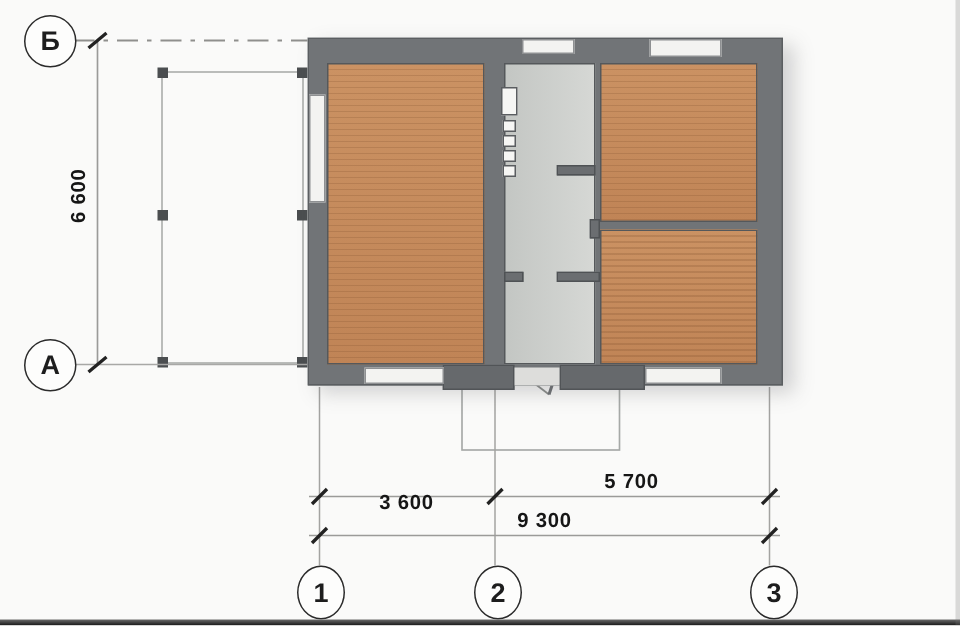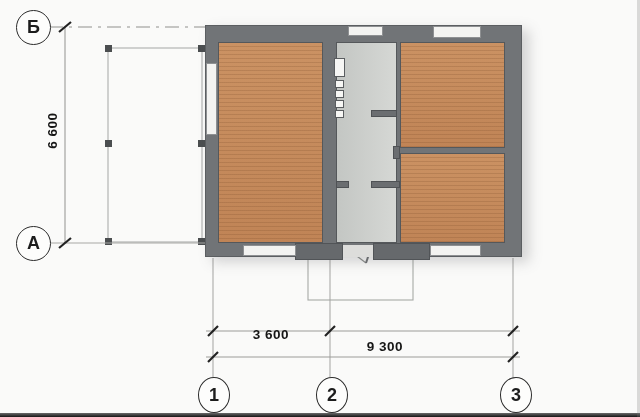--- a/index.html
+++ b/index.html
@@ -57,21 +57,21 @@
   #bub-1{left:198px;top:377px;width:30px;height:34px;}
   #bub-2{left:316px;top:377px;width:30px;height:34px;}
   #bub-3{left:500px;top:377px;width:30px;height:34px;}
   .dimtxt{
     position:absolute;width:80px;text-align:center;
     font-size:13.5px;font-weight:600;color:#161616;letter-spacing:.5px;
   }
   #dim-v{left:12px;top:123px;transform:rotate(-90deg);}
   #dim-s1{left:231px;top:327px;}
   #dim-s2{left:381px;top:313px;}
-  #dim-tot{left:323px;top:339px;text-align:right;}
+  #dim-tot{left:323px;top:339px;}
   
   #scan-bottom{position:absolute;left:0;top:413px;width:640px;height:4px;
     background:linear-gradient(180deg,#6a6a6a,#161616);}
   #scan-right{position:absolute;left:637px;top:0;width:3px;height:417px;background:rgba(120,120,120,.25);}
   svg{position:absolute;left:0;top:0;}
 </style>
 </head>
 <body>
 
 <div id="stage">
@@ -185,17 +185,18 @@
     </div>
   <div class="bubble" id="bub-2">
       <span>2</span>
     </div>
   <div class="bubble" id="bub-3">
       <span>3</span>
     </div>
 
   <div class="dimtxt" id="dim-v">6 600</div>
   <div class="dimtxt" id="dim-s1">3 600</div>
+  <div class="dimtxt" id="dim-s2">5 700</div>
   <div class="dimtxt" id="dim-tot">9 300</div>
 
   <div id="scan-bottom"></div>
   <div id="scan-right"></div>
 </div>
 
 </body></html>

